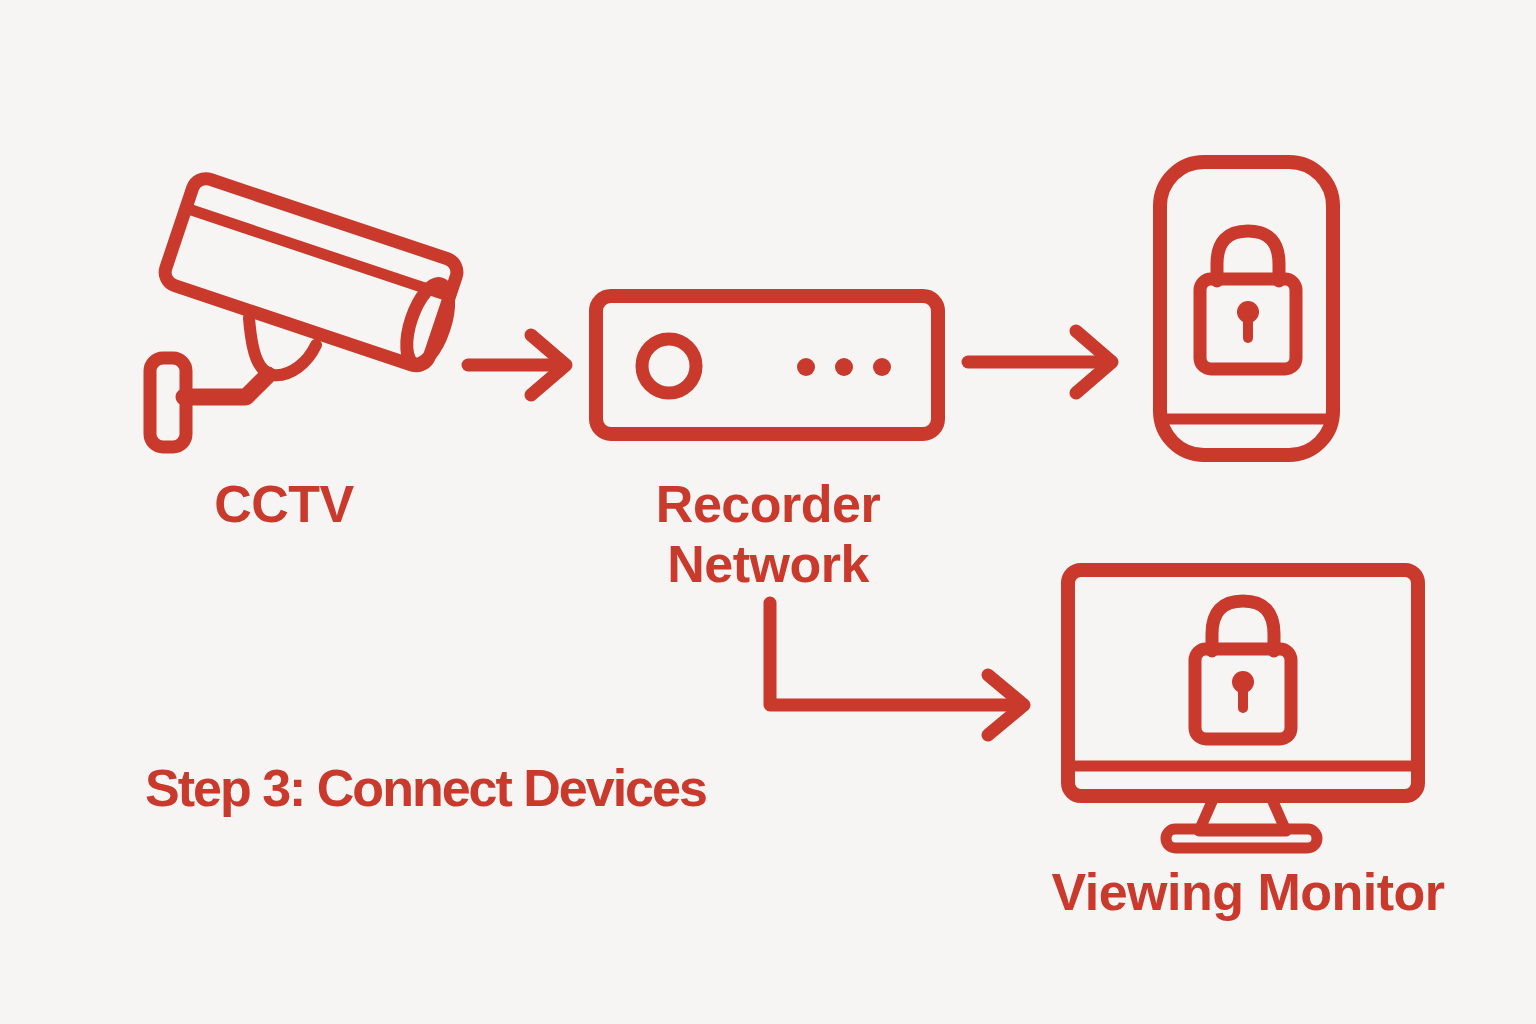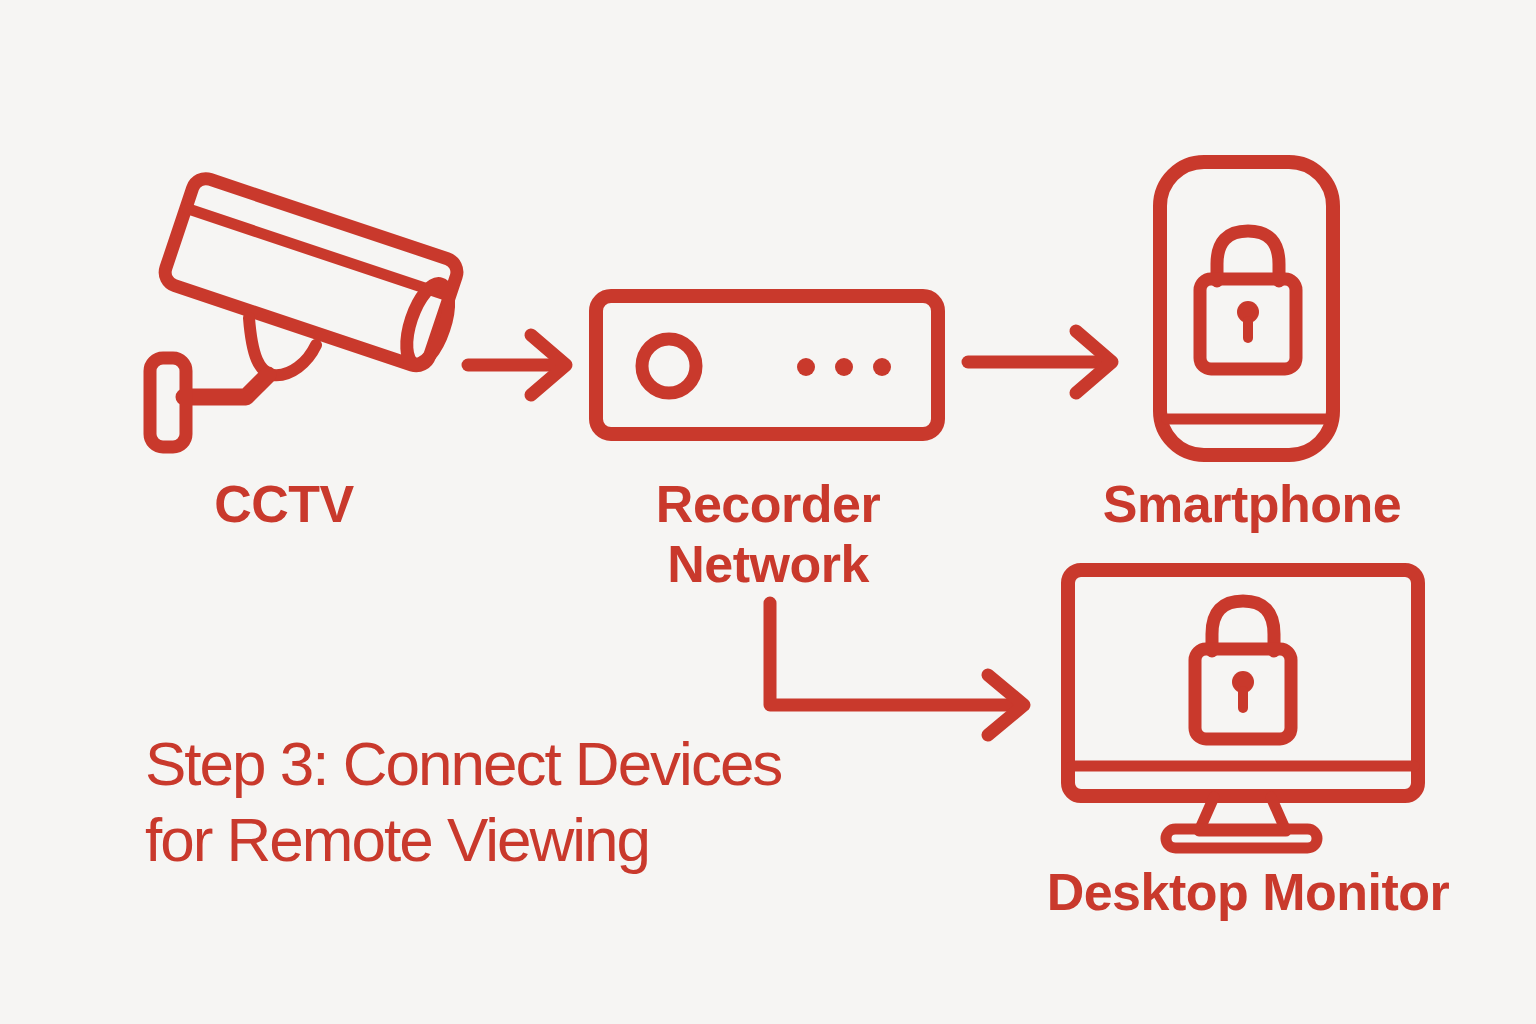--- a/index.html
+++ b/index.html
@@ -36,23 +36,23 @@
     letter-spacing: -0.5px;
     color: var(--accent);
   }
   .label-camera   { left: 84px;   top: 474px; }
   .label-recorder { left: 568px;  top: 474px; }
   .label-phone    { left: 1052px; top: 474px; }
   .label-monitor  { left: 1028px; top: 862px; width: 440px; }
   .title {
     position: absolute;
     left: 145px;
-    top: 726px;
-    font-weight: normal;
-    font-size: 62px;
+    top: 750px;
+    font-weight: bold;
+    font-size: 52px;
     line-height: 76px;
     letter-spacing: -2px;
     color: var(--accent);
     text-align: left;
   }
 </style>
 </head>
 <body>
 
 <div class="canvas">
@@ -129,22 +129,20 @@
 
   <div class="label label-camera">
     <div>CCTV</div>
   </div>
 
   <div class="label label-recorder">
     <div>Recorder</div>
     <div>Network</div>
   </div>
 
-  <div class="label label-phone">Smartphone</div>
 
-  <div class="label label-monitor">Desktop Monitor</div>
+  <div class="label label-monitor">Viewing Monitor</div>
 
   <div class="title">
     <div>Step 3: Connect Devices</div>
-    <div>for Remote Viewing</div>
   </div>
 
 </div>
 
 </body></html>

